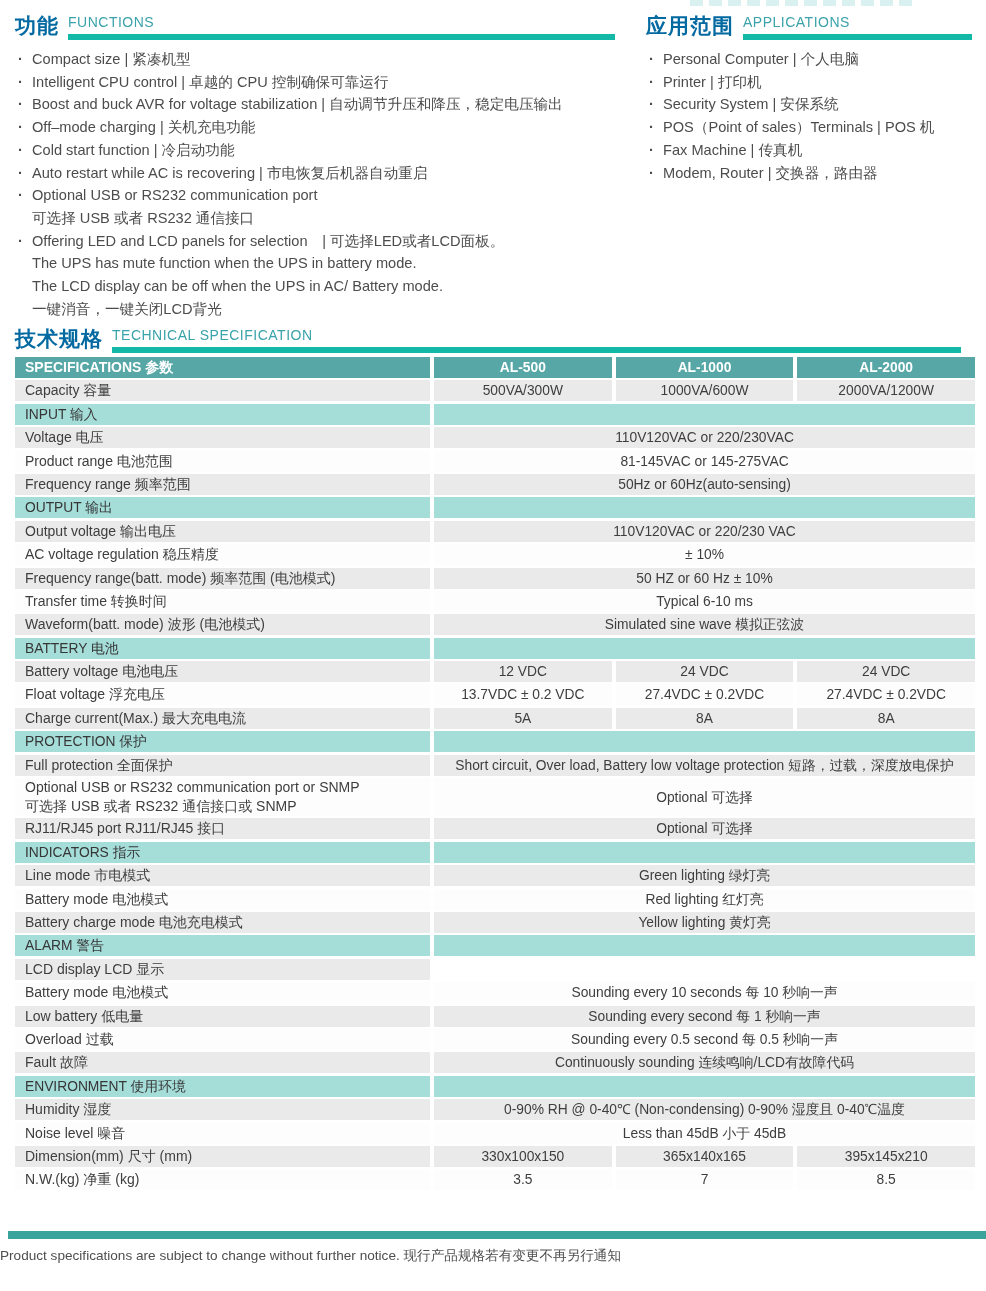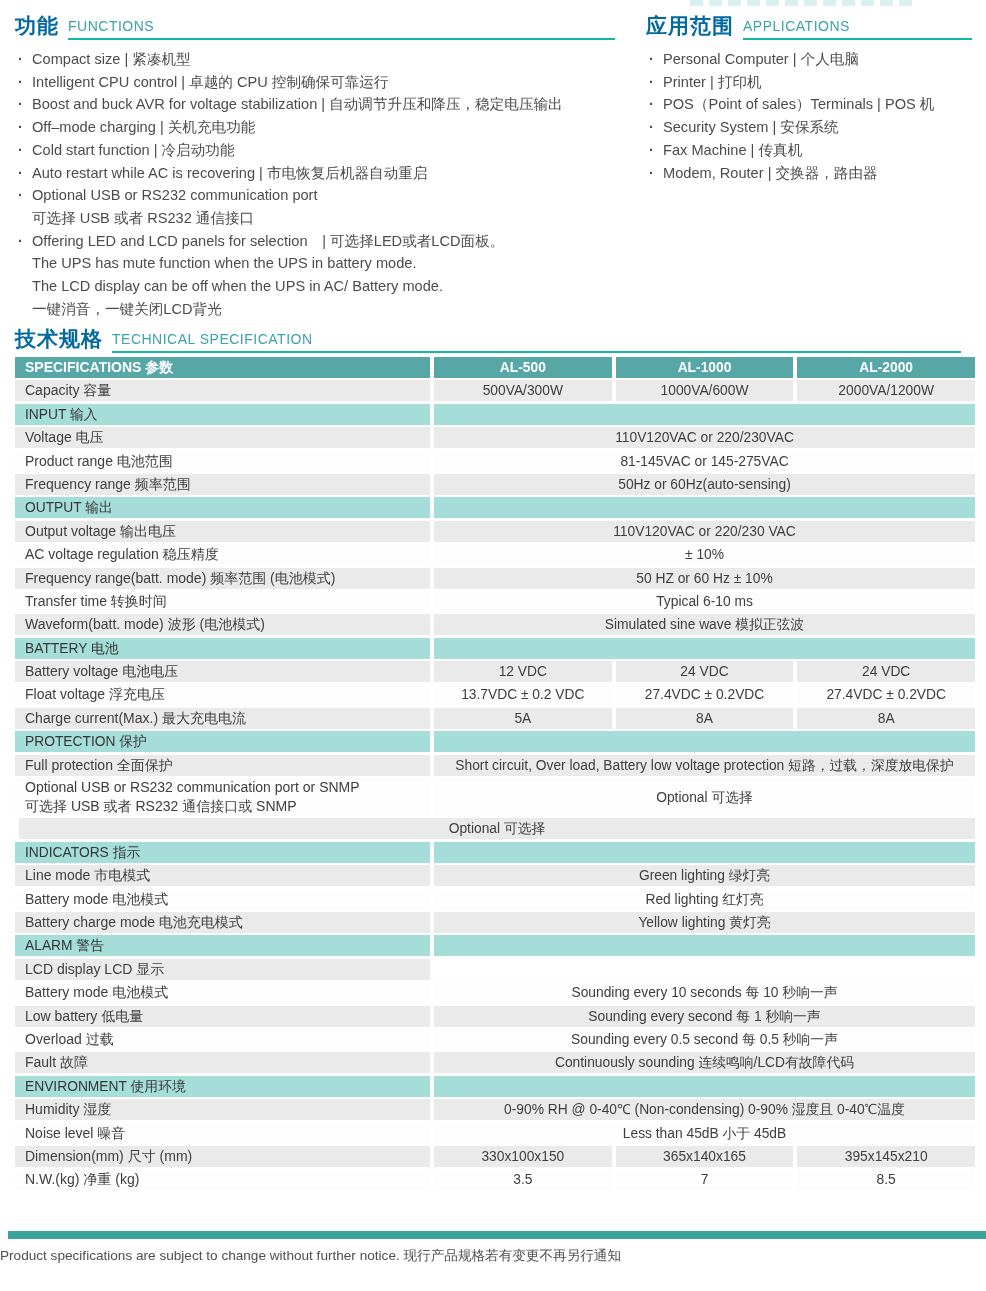--- a/index.html
+++ b/index.html
@@ -6,21 +6,21 @@
   #page{position:relative;width:986px;height:1291px;background:#ffffff;overflow:hidden;
         font-family:"Liberation Sans", sans-serif;color:#4c4c4c;}
 
   
   #top-fragment{position:absolute;left:690px;top:0;width:225px;height:6px;opacity:.28;
     background:repeating-linear-gradient(90deg,#79ccca 0 13px,transparent 13px 19px);}
 
   
   .sec-head{display:flex;align-items:flex-end;}
   .sec-head .zh{font-size:21px;font-weight:bold;color:#0369a1;letter-spacing:1px;white-space:nowrap;}
-  .sec-head .enwrap{flex:1;margin-left:9px;border-bottom:2px solid #14b8a6;padding-bottom:3px;}
+  .sec-head .enwrap{flex:1;margin-left:9px;border-bottom:6px solid #14b8a6;padding-bottom:3px;}
   .sec-head .en{font-size:14px;color:#3aa2aa;letter-spacing:.5px;}
 
   #functions{position:absolute;left:15px;top:12px;width:600px;}
   #applications{position:absolute;left:646px;top:12px;width:326px;}
   #tech-head{position:absolute;left:15px;top:325px;width:946px;}
 
   ul.blist{list-style:none;margin:8px 0 0 0;padding:0;}
   ul.blist li{position:relative;padding-left:17px;font-size:14.6px;line-height:22.7px;color:#4c4c4c;}
   ul.blist li.b::before{content:"·";position:absolute;left:3px;top:0;font-weight:bold;color:#4c4c4c;}
 
@@ -75,22 +75,22 @@
   <div id="applications">
     <div class="sec-head">
       <span class="zh">应用范围</span>
       <span class="enwrap">
         <span class="en">APPLICATIONS</span>
       </span>
     </div>
     <ul class="blist" id="applications-list">
         <li class="b">Personal Computer | 个人电脑</li>
         <li class="b">Printer | 打印机</li>
+        <li class="b">Security System | 安保系统</li>
         <li class="b">POS（Point of sales）Terminals | POS 机</li>
-        <li class="b">Security System | 安保系统</li>
         <li class="b">Fax Machine | 传真机</li>
         <li class="b">Modem, Router | 交换器，路由器</li>
       </ul>
   </div>
 
   <div id="tech-head">
     <div class="sec-head">
       <span class="zh">技术规格</span>
       <span class="enwrap">
         <span class="en">TECHNICAL SPECIFICATION</span>
@@ -276,20 +276,23 @@
       <div class="trow twhite">
         <div class="tlabel pad2">
           <div>Optional USB or RS232 communication port or SNMP</div>
           <div>可选择 USB 或者 RS232 通信接口或 SNMP</div>
         </div>
         <div class="tval">
           <div>Optional  可选择</div>
         </div>
       </div>
       <div class="trow tgray">
+        <div class="tlabel">
+          <div>RJ11/RJ45 port  RJ11/RJ45 接口</div>
+        </div>
         <div class="tval">
           <div>Optional  可选择</div>
         </div>
       </div>
       <div class="trow tsection">
         <div class="tlabel">
           <div>INDICATORS  指示</div>
         </div>
         <div class="tval">
           <div></div>

